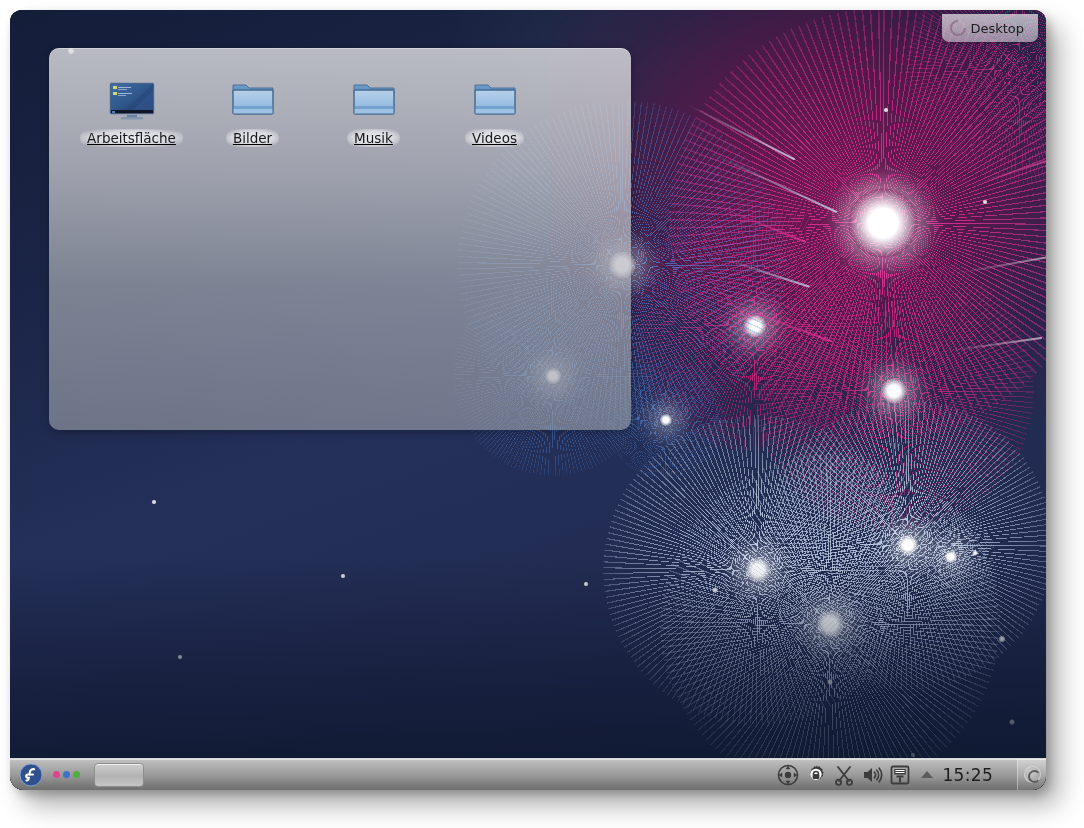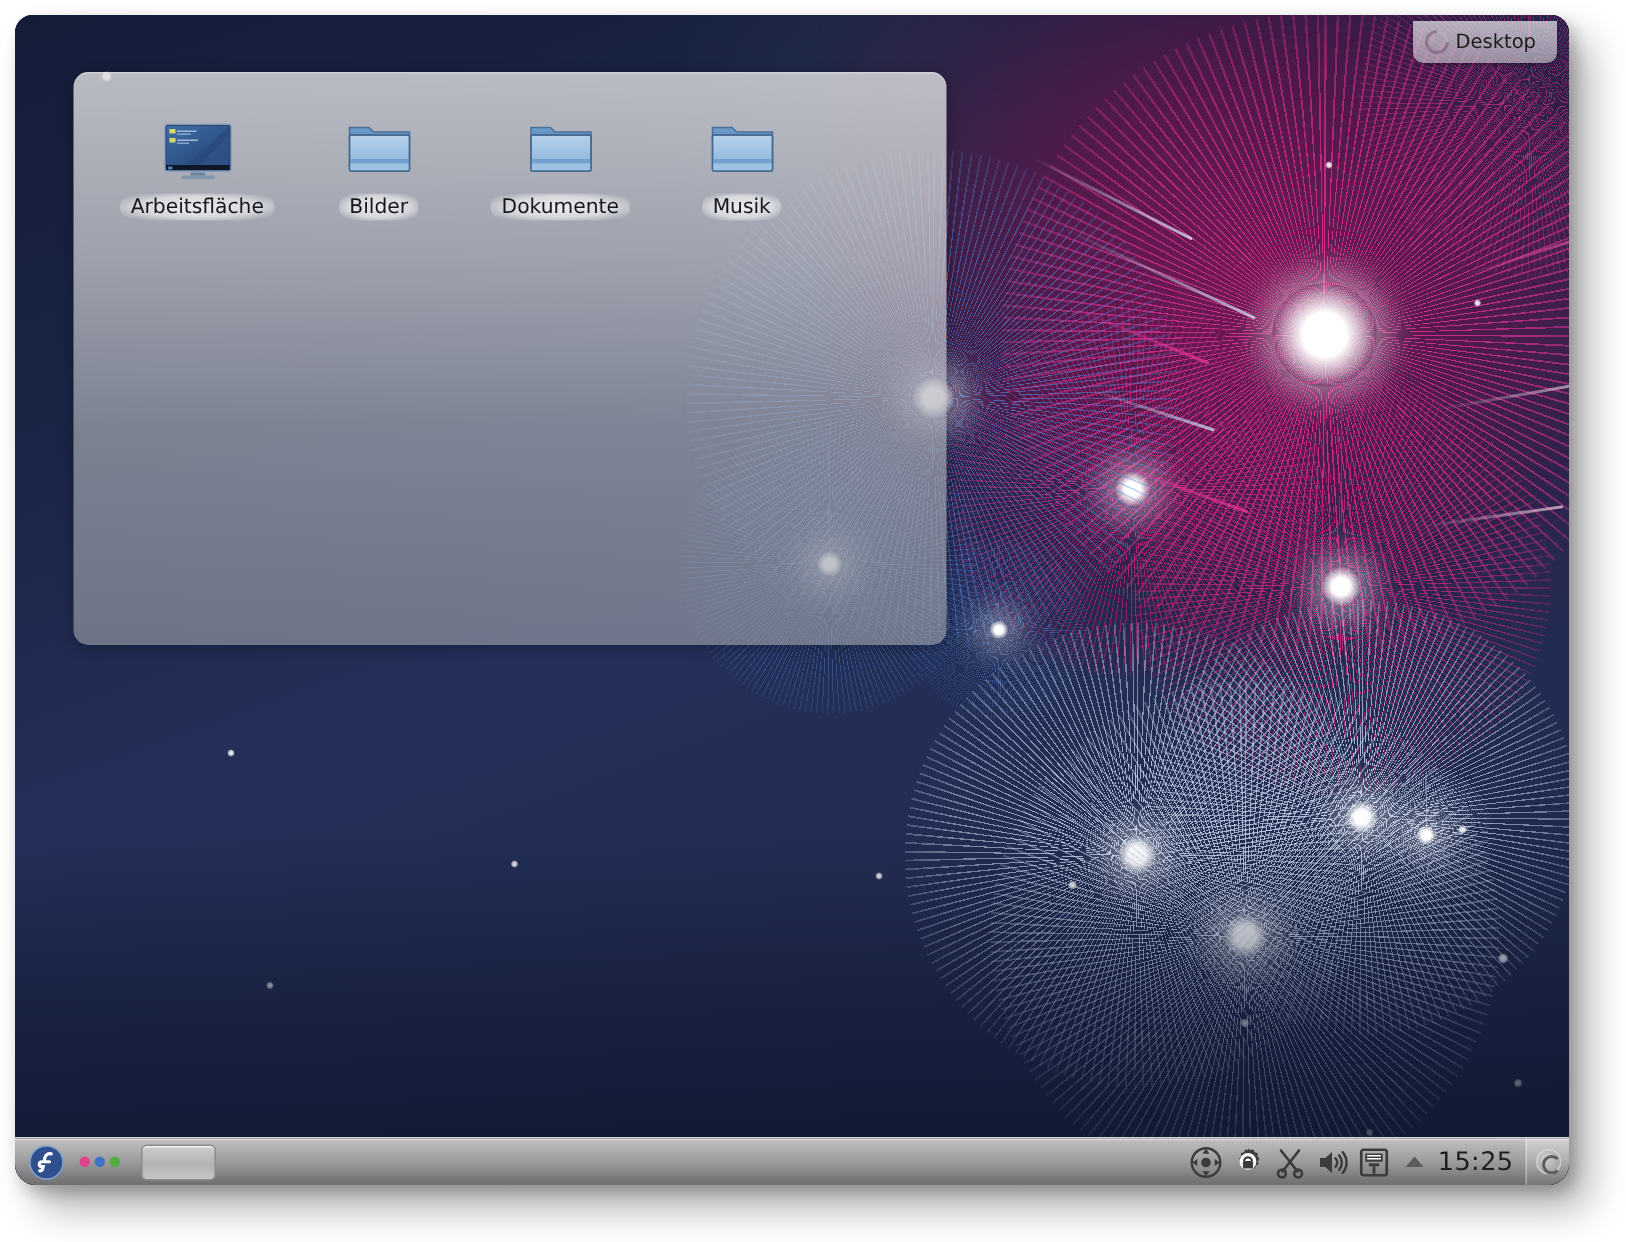--- a/index.html
+++ b/index.html
@@ -164,20 +164,21 @@
     padding-left: 22px;
     padding-top: 6px;
   }
   .desk-icon {
     display: flex;
     flex-direction: column;
     align-items: center;
     justify-content: flex-start;
     cursor: pointer;
     user-select: none;
+    text-decoration: underline;
   }
   .desk-icon .glyph {
     width: 50px;
     height: 44px;
     margin-top: 10px;
     position: relative;
   }
   .desk-icon .cap {
     margin-top: 7px;
     font-size: 13.5px;
@@ -206,20 +207,21 @@
     background: linear-gradient(to bottom,
         #c3c3c3 0%,
         #b4b4b4 16%,
         #9a9a9a 52%,
         #7d7d7d 82%,
         #6f6f6f 100%);
     border-top: 1px solid #d8d8d8;
     display: flex;
     align-items: center;
     box-shadow: inset 0 1px 0 rgba(255,255,255,0.5);
+    gap: 16px;
   }
   #panel-left {
     display: flex;
     align-items: center;
     gap: 6px;
     padding-left: 8px;
   }
   #kickoff {
     width: 25px; height: 25px;
     border-radius: 50%;
@@ -438,49 +440,49 @@
               <path d="M5 7 h13 l3 3 h24 v5 H5 Z" fill="url(#ft)" stroke="#4c6f98" stroke-width="1"></path>
               <rect x="5" y="12" width="40" height="24" rx="1" fill="url(#fg)" stroke="#4c6f98" stroke-width="1"></rect>
               <rect x="5" y="28" width="40" height="3" fill="#6e9ccb" opacity=".85"></rect>
               <rect x="5" y="31" width="40" height="5" fill="#9ec2e3"></rect>
               <rect x="5" y="12" width="40" height="24" rx="1" fill="none" stroke="#45688f" stroke-width="1"></rect>
             </svg>
           </div>
           <div class="cap">Bilder</div>
         </div>
 
-        <div class="desk-icon">
-          <div class="glyph">
-            <svg viewBox="0 0 50 44">
-              <path d="M5 7 h13 l3 3 h24 v5 H5 Z" fill="url(#ft)" stroke="#4c6f98" stroke-width="1"></path>
-              <rect x="5" y="12" width="40" height="24" rx="1" fill="url(#fg)" stroke="#4c6f98" stroke-width="1"></rect>
-              <rect x="5" y="28" width="40" height="3" fill="#6e9ccb" opacity=".85"></rect>
-              <rect x="5" y="31" width="40" height="5" fill="#9ec2e3"></rect>
-              <rect x="5" y="12" width="40" height="24" rx="1" fill="none" stroke="#45688f" stroke-width="1"></rect>
-            </svg>
-          </div>
-          <div class="cap">Dokumente</div>
-        </div>
 
 
 
         <div class="desk-icon">
           <div class="glyph">
             <svg viewBox="0 0 50 44">
               <path d="M5 7 h13 l3 3 h24 v5 H5 Z" fill="url(#ft)" stroke="#4c6f98" stroke-width="1"></path>
               <rect x="5" y="12" width="40" height="24" rx="1" fill="url(#fg)" stroke="#4c6f98" stroke-width="1"></rect>
               <rect x="5" y="28" width="40" height="3" fill="#6e9ccb" opacity=".85"></rect>
               <rect x="5" y="31" width="40" height="5" fill="#9ec2e3"></rect>
               <rect x="5" y="12" width="40" height="24" rx="1" fill="none" stroke="#45688f" stroke-width="1"></rect>
             </svg>
           </div>
           <div class="cap">Musik</div>
         </div>
 
 
+        <div class="desk-icon">
+          <div class="glyph">
+            <svg viewBox="0 0 50 44">
+              <path d="M5 7 h13 l3 3 h24 v5 H5 Z" fill="url(#ft)" stroke="#4c6f98" stroke-width="1"></path>
+              <rect x="5" y="12" width="40" height="24" rx="1" fill="url(#fg)" stroke="#4c6f98" stroke-width="1"></rect>
+              <rect x="5" y="28" width="40" height="3" fill="#6e9ccb" opacity=".85"></rect>
+              <rect x="5" y="31" width="40" height="5" fill="#9ec2e3"></rect>
+              <rect x="5" y="12" width="40" height="24" rx="1" fill="none" stroke="#45688f" stroke-width="1"></rect>
+            </svg>
+          </div>
+          <div class="cap">Videos</div>
+        </div>
 
 
       </div>
     </div>
 
     <div id="panel">
 
       <div id="panel-left">
 
         <div id="kickoff">

